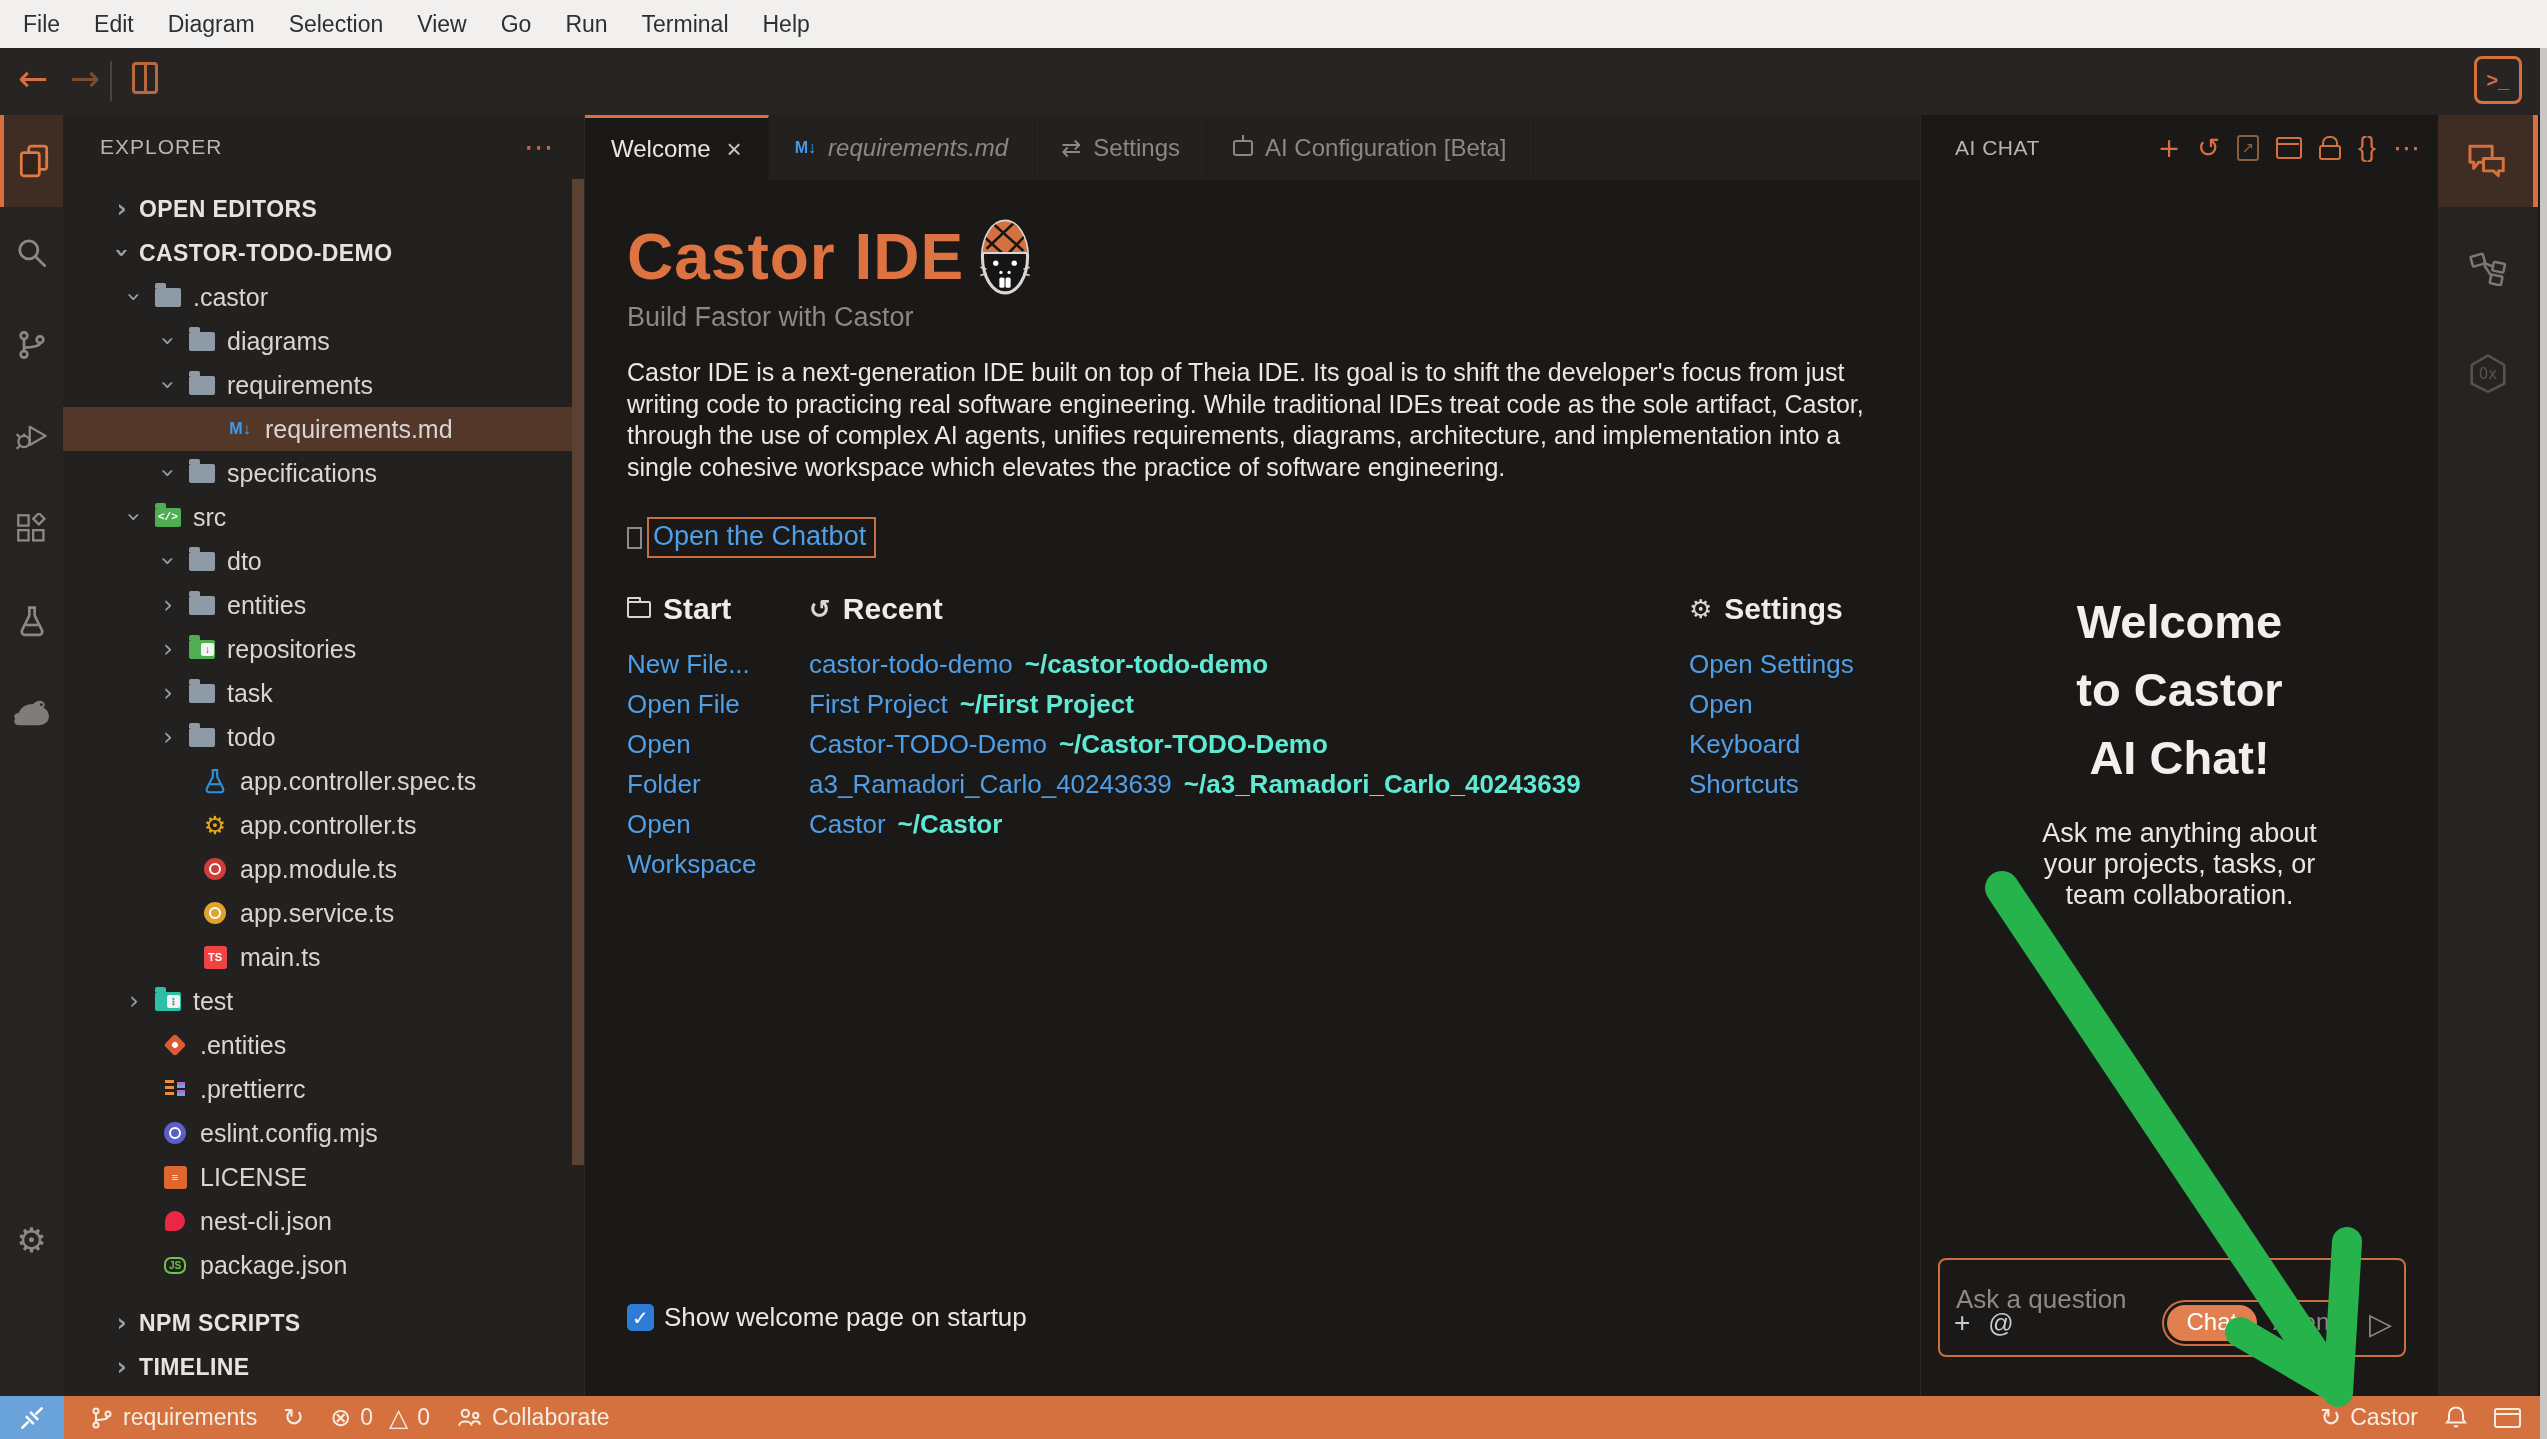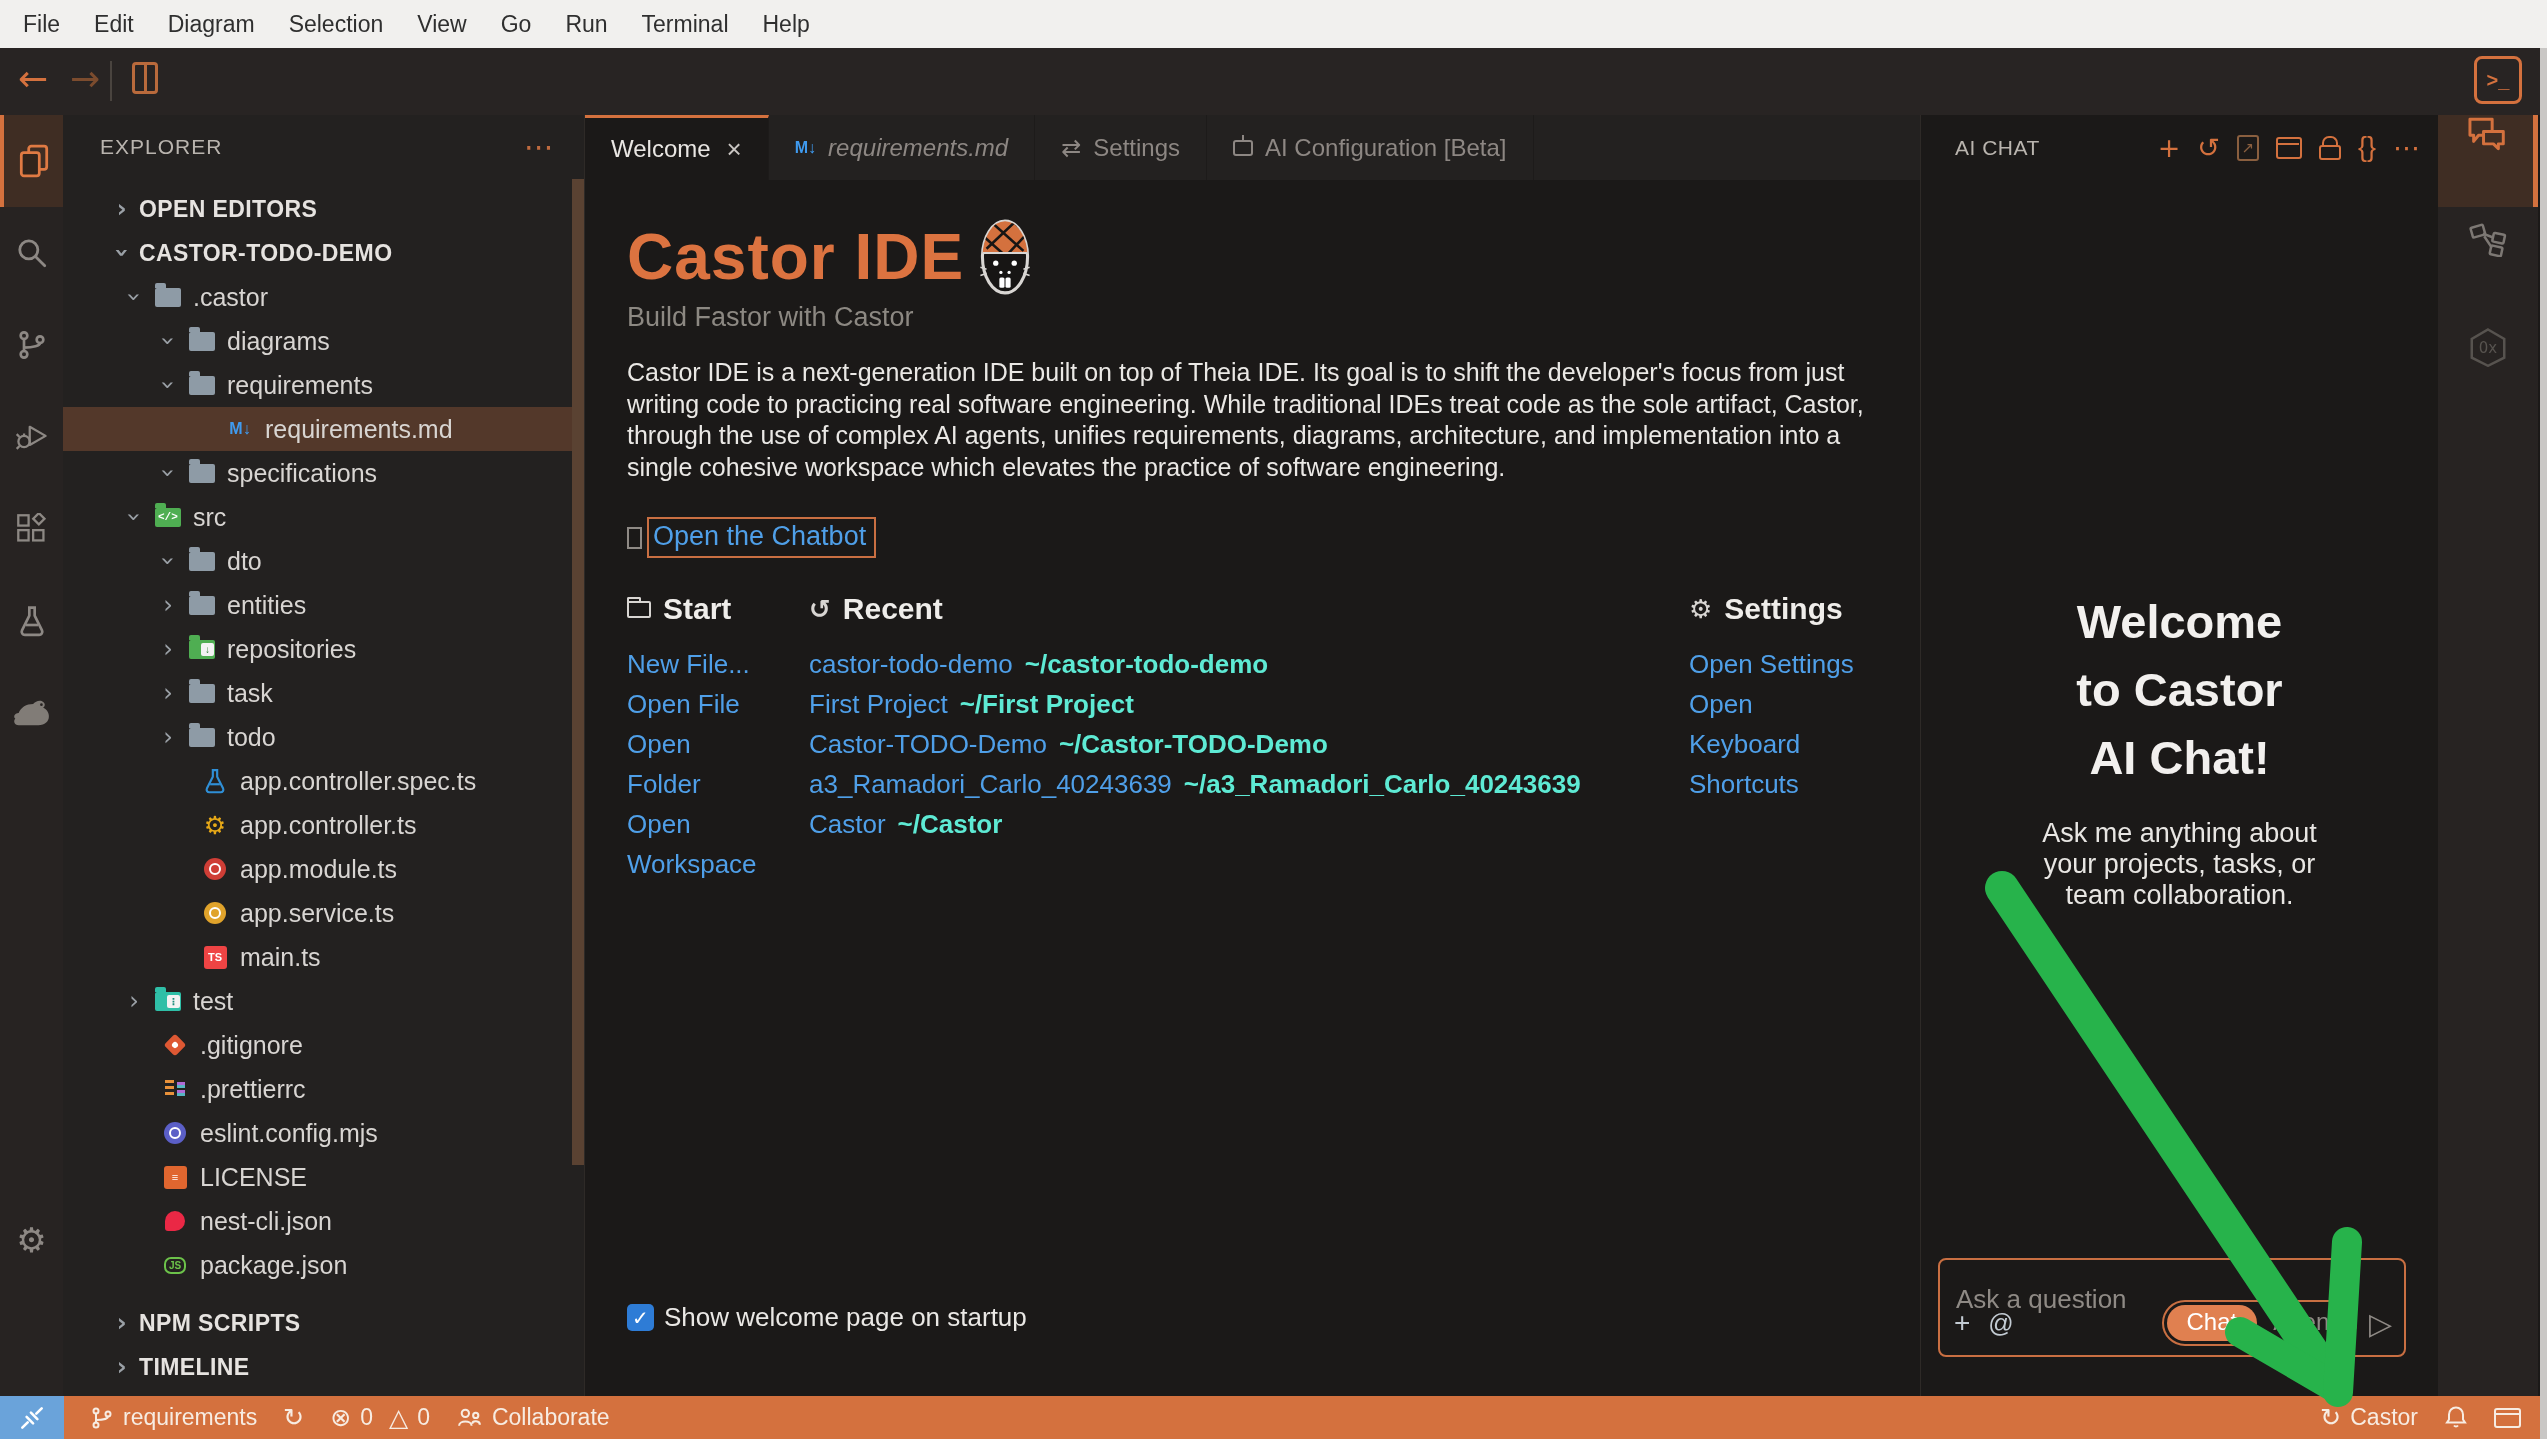--- a/index.html
+++ b/index.html
@@ -136,21 +136,21 @@
   .inbtn { color:#c3cbd3; font-size:28px; }
   #at-btn { margin-left:18px; font-size:25px; }
   #mode-toggle { margin-left:auto; border:2px solid #c96f42; border-radius:24px; padding:3px;
     display:flex; align-items:center; }
   #mode-chat { background:#e08050; border-radius:18px; padding:3px 20px 5px; font-size:24px; color:#fff; }
   #mode-agent { padding:3px 16px 5px; font-size:24px; color:#8f8a85; }
   #send-btn { margin-left:12px; color:#8f8a85; font-size:30px; }
 
   
   #activity-right { position:absolute; left:2438px; top:115px; width:100px; height:1281px; background:#272322; }
-  .ract-tile { width:100px; height:92px; display:flex; justify-content:center; }
+  .ract-tile { width:100px; height:92px; display:flex; align-items:center; justify-content:center; }
   .ract-tile.active { background:#3f2d23; border-right:5px solid #d4713e; }
   #ract-hier { position:absolute; top:108px; }
   #ract-hex { position:absolute; top:212px; }
 
   
   #statusbar { position:absolute; left:0; top:1396px; width:2547px; height:43px; background:#d4713e;
     display:flex; align-items:center; color:#f7ece2; font-size:23px; }
   #remote-tile { width:64px; height:43px; background:#6aa3da; display:flex; align-items:center;
     justify-content:center; flex:none; }
   .sb-item { display:flex; align-items:center; gap:9px; margin-left:26px; }
@@ -369,21 +369,21 @@
           <span class="fld" style="--fc:#2fbfa7">
             <i class="fbsq" style="color:#1d8d7b">⋮</i>
           </span>
         </span>
         <span>test</span>
       </div>
       <div class="trow" style="padding-left: 95px;">
         <span class="ticon">
           <span class="diam"></span>
         </span>
-        <span>.gitignore</span>
+        <span>.entities</span>
       </div>
       <div class="trow" style="padding-left: 95px;">
         <span class="ticon">
           <span class="prett"></span>
         </span>
         <span>.prettierrc</span>
       </div>
       <div class="trow" style="padding-left: 95px;">
         <span class="ticon">
           <span class="cir ring" style="background:#5b5fc7"></span>

